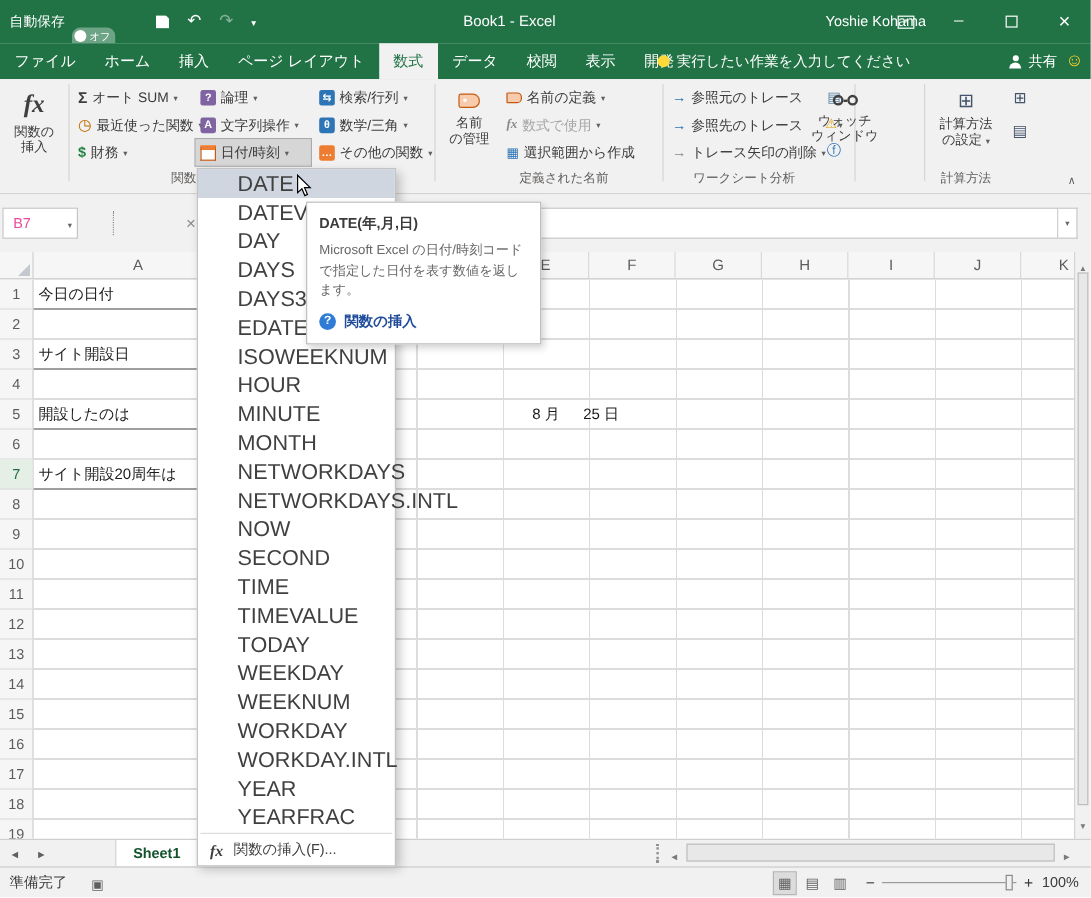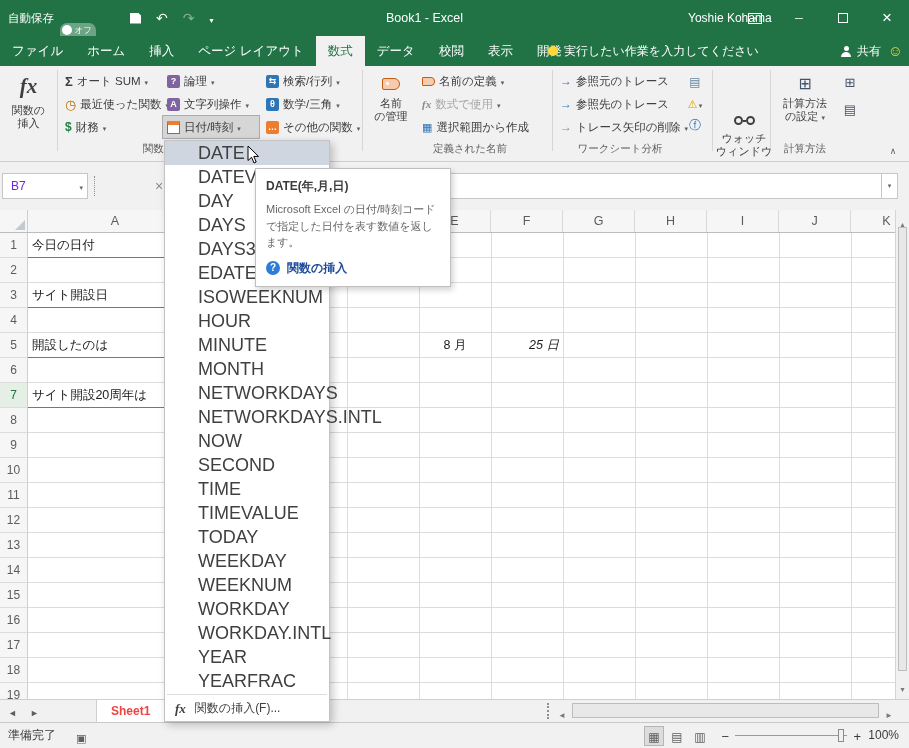--- a/index.html
+++ b/index.html
@@ -69,38 +69,38 @@
   .g-fxs::before{content:"fx";font:italic bold 11px "Liberation Serif",serif;color:#8a8a8a;}
   .g-gridb::before{content:"▦";font-size:11px;color:#2e75b6;}
   .audcol{left:556px;top:4px;}
   .g-arr::before{content:"→";font-size:12px;font-weight:bold;color:#2e75b6;}
   .g-arrg::before{content:"→";font-size:12px;font-weight:bold;color:#8a8a8a;}
   .minicol{left:685px;top:5px;display:flex;flex-direction:column;gap:3px;position:absolute;}
   .mini{width:20px;height:19px;display:flex;align-items:center;justify-content:center;gap:1px;}
   .g-shform::before{content:"▤";font-size:12px;color:#5f87a8;}
   .g-warn::before{content:"⚠";font-size:11px;color:#dfa100;}
   .g-evalf::before{content:"ⓕ";font-size:12px;color:#2e75b6;}
-  .watchbtn{left:716px;width:56px;justify-content:flex-end;}
+  .watchbtn{left:676px;width:56px;}
   .glasses{display:flex;align-items:center;margin:11px 0 7px;}
   .lens{width:9px;height:9px;border:2px solid #404040;border-radius:50%;}
   .bridge{width:3px;height:2px;background:#404040;}
   .calcbtn{left:774px;width:62px;}
   .g-calc::before{content:"⊞";font-size:16px;color:#44546a;}
   .calcbtn .g-calc{margin:6px 0 4px;}
   .calcminis{position:absolute;left:840px;top:6px;display:flex;flex-direction:column;gap:8px;align-items:center;}
   .g-calcs::before{content:"⊞";font-size:13px;color:#44546a;}
   .g-sheet::before{content:"▤";font-size:13px;color:#44546a;}
   .glabel{position:absolute;top:76px;font-size:10.5px;color:#605e5c;text-align:center;white-space:nowrap;}
   .gl-lib{left:120px;width:120px;} .gl-dn{left:400px;width:140px;} .gl-aud{left:560px;width:120px;} .gl-calc{left:760px;width:90px;}
   .collapse{position:absolute;left:884px;top:74px;width:18px;height:16px;text-align:center;}
   .collapse::before{content:"∧";font-size:9px;color:#5e5e5e;}
 
   
   .formula-row{position:absolute;top:162px;left:0;width:100%;height:48px;background:#f1f1f1;}
-  .name-box{position:absolute;left:2px;top:11px;width:86px;height:26px;background:#fff;border:1px solid #c6c6c6;font-size:12px;color:#6d28d9;line-height:24px;padding-left:8px;}
+  .name-box{position:absolute;left:2px;top:11px;width:63px;height:26px;background:#fff;border:1px solid #c6c6c6;font-size:12px;color:#ec4899;line-height:24px;padding-left:8px;}
   .nbdd{position:absolute;right:4px;top:0;}
   .nbdd::before{content:"▾";font-size:7px;color:#666;}
   .nbsplit{position:absolute;left:94px;top:14px;height:20px;border-left:1px dotted #8f8f8f;}
   .fbbtn{position:absolute;top:11px;width:22px;height:26px;display:flex;align-items:center;justify-content:center;color:#8a8a8a;}
   .fbx{left:148px;} .fbx::before{content:"×";font-size:14px;}
   .fbok{left:172px;} .fbok::before{content:"✓";font-size:12px;}
   .fbfx{left:196px;} .fbfx::before{content:"fx";font:italic bold 13px "Liberation Serif",serif;color:#595959;}
   .fb-input{position:absolute;left:224px;top:11px;width:658px;height:26px;background:#fff;border:1px solid #c6c6c6;}
   .fbdd{position:absolute;left:882px;top:11px;width:16px;height:26px;background:#fff;border:1px solid #c6c6c6;border-left:none;display:flex;align-items:center;justify-content:center;}
   .fbdd::before{content:"▾";font-size:7px;color:#666;}
@@ -117,36 +117,36 @@
   .row-headers{position:absolute;left:0;top:0;width:28px;height:100%;background:#f6f6f6;border-right:1px solid #cfcfcf;}
   .rh{height:25px;line-height:25px;text-align:center;font-size:12px;color:#5c5c5c;border-bottom:1px solid #dcdcdc;}
   .rh[data-index="6"]{background:#e5efe5;color:#1e6f41;}
   .cells{position:absolute;left:28px;top:0;right:0;bottom:0;background-image:repeating-linear-gradient(to bottom,transparent 0 24px,#dcdcdc 24px 25px);}
   .vlinea{position:absolute;left:175px;top:0;bottom:0;width:1px;background:#dcdcdc;}
   .vlines{position:absolute;left:176px;right:0;top:0;bottom:0;background-image:repeating-linear-gradient(to right,transparent 0 71px,#dcdcdc 71px 72px);}
   .cell{position:absolute;height:25px;line-height:24px;font-size:12.5px;color:#1a1a1a;white-space:nowrap;}
   .c-a{left:28px;width:175px;padding-left:4px;border-bottom:1px solid #777;}
   .c-a1{top:0;} .c-a3{top:50px;} .c-a5{top:100px;} .c-a7{top:150px;}
   .c-e5{left:419px;width:72px;top:100px;text-align:center;}
-  .c-f5{left:508px;width:72px;top:100px;text-align:center;font-style:italic;}
+  .c-f5{left:465px;width:72px;top:100px;text-align:center;}
 
   
   .vscroll{position:absolute;left:895px;top:210px;width:14px;height:489px;background:#f1f1f1;border-left:1px solid #d4d4d4;}
   .vsup{position:absolute;top:3px;left:0;width:13px;text-align:center;}
   .vsup::before{content:"▴";font-size:8px;color:#7a7a7a;}
   .vsdn{position:absolute;bottom:3px;left:0;width:13px;text-align:center;}
   .vsdn::before{content:"▾";font-size:8px;color:#7a7a7a;}
   .vsthumb{position:absolute;left:2px;right:2px;top:17px;height:444px;background:#e8e8e8;border:1px solid #bdbdbd;}
 
   
   .tabbar{position:absolute;top:699px;left:0;width:100%;height:23px;background:#f1f1f1;border-top:1px solid #cfcfcf;}
   .stnav{position:absolute;left:8px;top:0;height:22px;display:flex;align-items:center;gap:13px;}
   .navl::before{content:"◄";font-size:9px;color:#5f5f5f;}
   .navr::before{content:"►";font-size:9px;color:#5f5f5f;}
-  .sheet-tab{position:absolute;left:96px;top:0;height:22px;padding:0 14px;background:#fff;border-left:1px solid #cfcfcf;border-right:1px solid #cfcfcf;line-height:22px;font-size:12px;font-weight:bold;color:#ef4444;}
+  .sheet-tab{position:absolute;left:96px;top:0;height:22px;padding:0 14px;background:#fff;border-left:1px solid #cfcfcf;border-right:1px solid #cfcfcf;line-height:22px;font-size:12px;font-weight:bold;color:#14532d;}
   .tbsplit{position:absolute;left:547px;top:3px;height:16px;border-left:2px dotted #909090;}
   .hscroll{position:absolute;left:556px;right:14px;top:0;height:22px;}
   .hsl{position:absolute;left:2px;top:4px;} .hsl::before{content:"◄";font-size:8px;color:#7a7a7a;}
   .hsr{position:absolute;right:2px;top:4px;} .hsr::before{content:"►";font-size:8px;color:#7a7a7a;}
   .hsthumb{position:absolute;left:16px;right:16px;top:3px;height:15px;background:#e8e8e8;border:1px solid #bdbdbd;}
 
   
   .statusbar{position:absolute;top:722px;left:0;width:100%;height:26px;background:#f1f1f1;border-top:1px solid #c9c9c9;}
   .ready{position:absolute;left:8px;line-height:25px;font-size:12px;color:#3b3b3b;}
   .macro{position:absolute;left:76px;top:5px;} .macro::before{content:"▣";font-size:11px;color:#5f5f5f;}

